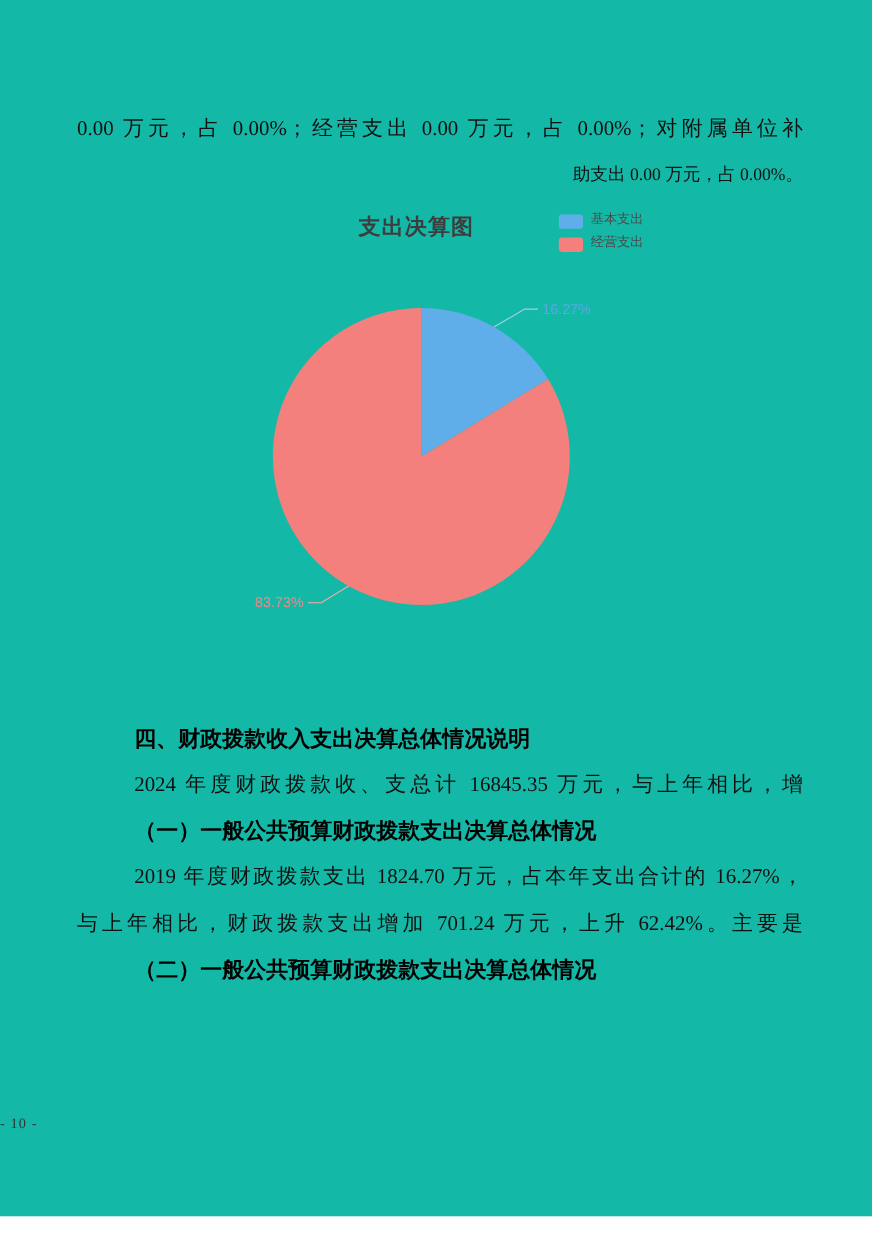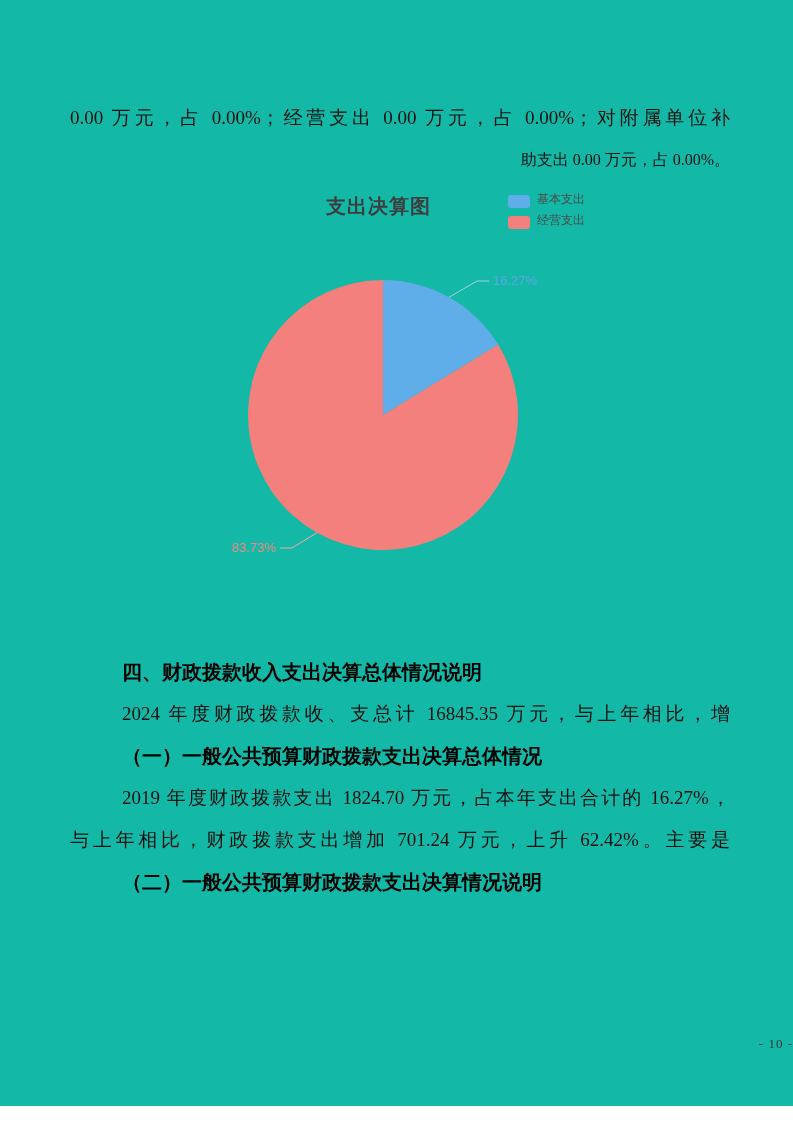--- a/index.html
+++ b/index.html
@@ -36,21 +36,21 @@
   .legend-label {
     font-family:"Liberation Sans","DejaVu Sans",sans-serif;
     font-size:12px; color:#4a4a4a;
   }
   .pie-svg { position:absolute; left:0; top:0; }
   .pie-label {
     font-family:"Liberation Sans","DejaVu Sans",sans-serif;
     font-size:13px;
   }
   .page-number {
-    position:absolute; left:0; right:0; top:1036px; text-align:right;
+    position:absolute; left:0; right:0; top:1013px; text-align:left;
     font-size:13px; color:#333; letter-spacing:1px;
   }
 </style>
 </head>
 <body>
 
 <div class="page">
   <div class="content">
 
     <div class="tline">0.00 万元，占 0.00%；经营支出 0.00 万元，占 0.00%；对附属单位补</div>
@@ -81,17 +81,17 @@
     </div>
 
     <div class="heading">四、财政拨款收入支出决算总体情况说明</div>
     <div class="tline indent">2024 年度财政拨款收、支总计 16845.35 万元，与上年相比，增</div>
 
     <div class="heading">（一）一般公共预算财政拨款支出决算总体情况</div>
 
     <div class="tline indent">2019 年度财政拨款支出 1824.70 万元，占本年支出合计的 16.27%，</div>
     <div class="tline">与上年相比，财政拨款支出增加 701.24 万元，上升 62.42%。主要是</div>
 
-    <div class="heading">（二）一般公共预算财政拨款支出决算情况说明</div>
+    <div class="heading">（二）一般公共预算财政拨款支出决算总体情况</div>
   </div>
 
   <div class="page-number">- 10 -</div>
 </div>
 
 </body></html>

